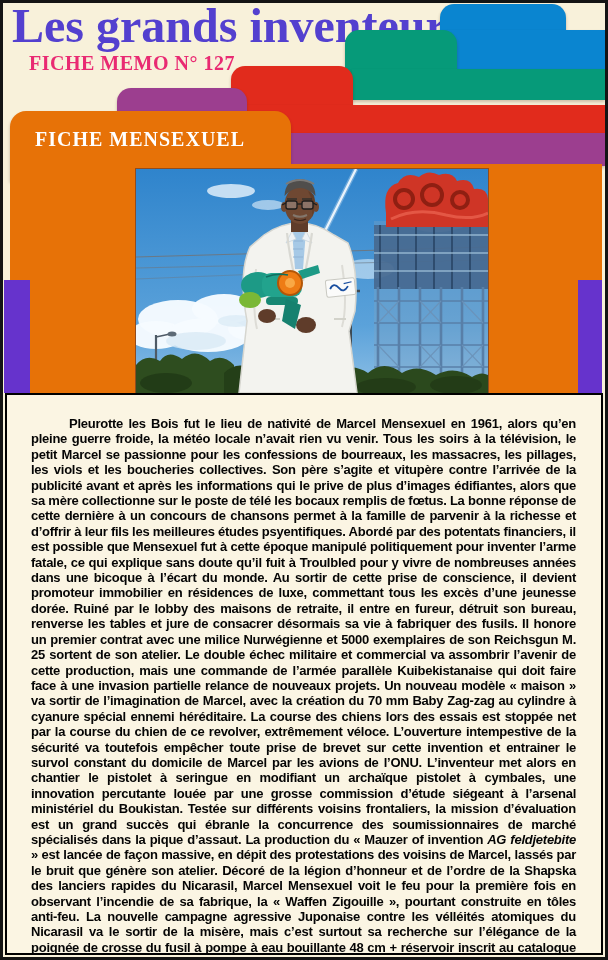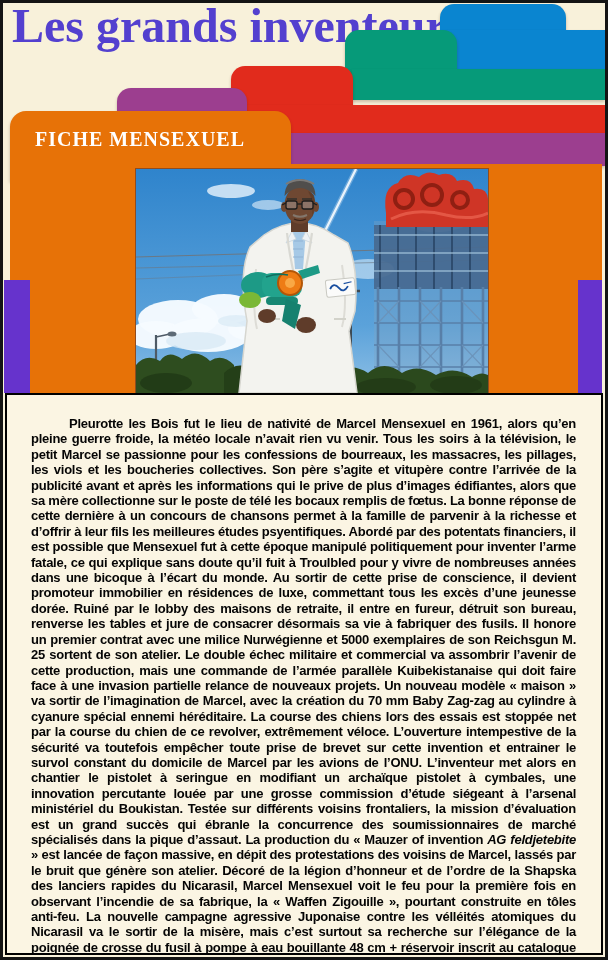--- a/index.html
+++ b/index.html
@@ -80,20 +80,21 @@
     letter-spacing:-0.25px;
   }
   .article .it{font-style:italic;}
 </style>
 </head>
 <body>
 
 <div class="page">
 
   <div class="abs page-title">Les grands inventeurs</div>
+  <div class="abs page-subtitle">FICHE MEMO N° 127</div>
 
   <div class="abs tab tab-blue"></div>
   <div class="abs bar bar-blue"></div>
   <div class="abs tab tab-green"></div>
   <div class="abs bar bar-green"></div>
   <div class="abs tab tab-red"></div>
   <div class="abs bar bar-red"></div>
   <div class="abs tab tab-purple"></div>
   <div class="abs bar bar-purple"></div>
 

